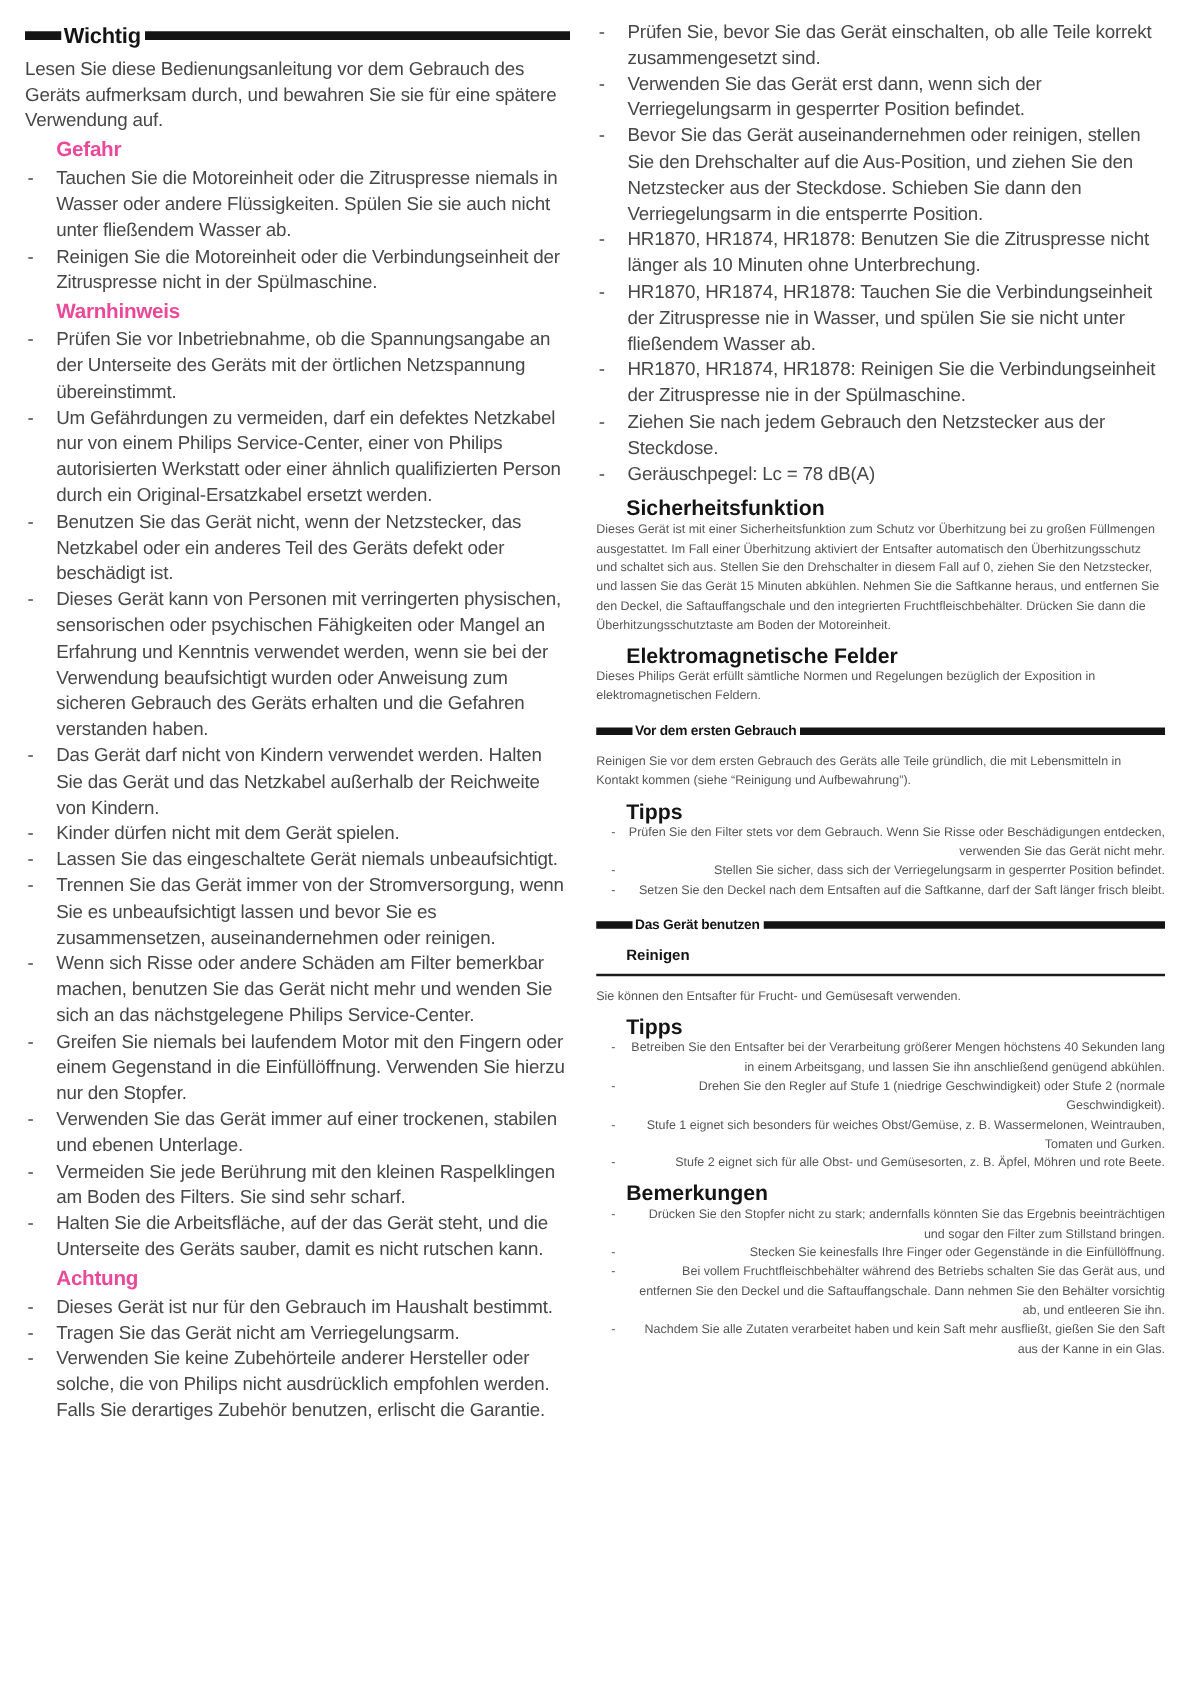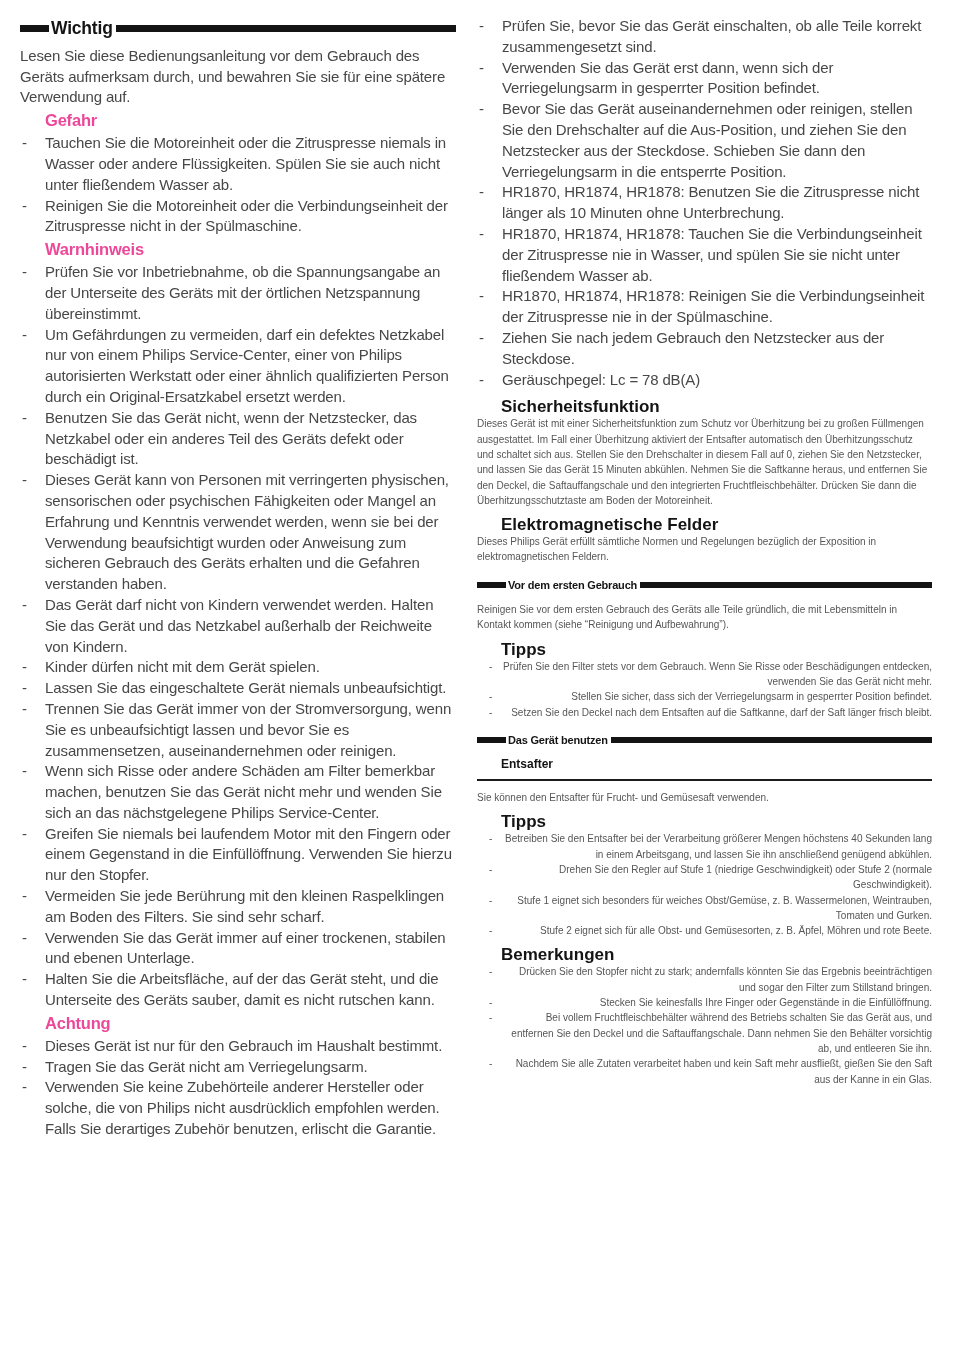--- a/index.html
+++ b/index.html
@@ -137,23 +137,23 @@
         <li><span>Kinder dürfen nicht mit dem Gerät spielen.</span></li>
 
         <li><span>Lassen Sie das eingeschaltete Gerät niemals unbeaufsichtigt.</span></li>
 
         <li><span>Trennen Sie das Gerät immer von der Stromversorgung, wenn Sie es unbeaufsichtigt lassen und bevor Sie es zusammensetzen, auseinandernehmen oder reinigen.</span></li>
 
         <li><span>Wenn sich Risse oder andere Schäden am Filter bemerkbar machen, benutzen Sie das Gerät nicht mehr und wenden Sie sich an das nächstgelegene Philips Service-Center.</span></li>
 
         <li><span>Greifen Sie niemals bei laufendem Motor mit den Fingern oder einem Gegenstand in die Einfüllöffnung. Verwenden Sie hierzu nur den Stopfer.</span></li>
 
+        <li><span>Verwenden Sie das Gerät immer auf einer trockenen, stabilen und ebenen Unterlage.</span></li>
+
         <li><span>Vermeiden Sie jede Berührung mit den kleinen Raspelklingen am Boden des Filters. Sie sind sehr scharf.</span></li>
-
-        <li><span>Verwenden Sie das Gerät immer auf einer trockenen, stabilen und ebenen Unterlage.</span></li>
 
         <li><span>Halten Sie die Arbeitsfläche, auf der das Gerät steht, und die Unterseite des Geräts sauber, damit es nicht rutschen kann.</span></li>
       </ul>
 
     <h2 class="h-sub">Achtung</h2>
     <ul class="blist big">
 
         <li><span>Dieses Gerät ist nur für den Gebrauch im Haushalt bestimmt.</span></li>
 
         <li><span>Tragen Sie das Gerät nicht am Verriegelungsarm.</span></li>
@@ -212,21 +212,21 @@
           <li><span>Setzen Sie den Deckel nach dem Entsaften auf die Saftkanne, darf der Saft länger frisch bleibt.</span></li>
         </ul>
 
       <div class="bar-header sm">
         <span class="bar bar-lead"></span>
         <span class="bar-title">Das Gerät benutzen</span>
         <span class="bar bar-fill"></span>
       </div>
 
       <div class="ruled-head">
-        <h3 class="h-small">Entsafter</h3>
+        <h3 class="h-small">Reinigen</h3>
         <div class="rule"></div>
       </div>
       <p class="sm-body">Sie können den Entsafter für Frucht- und Gemüsesaft verwenden.</p>
 
       <h3 class="h-small">Tipps</h3>
       <ul class="blist sm">
 
           <li><span>Betreiben Sie den Entsafter bei der Verarbeitung größerer Mengen höchstens 40 Sekunden lang in einem Arbeitsgang, und lassen Sie ihn anschließend genügend abkühlen.</span></li>
 
           <li><span>Drehen Sie den Regler auf Stufe 1 (niedrige Geschwindigkeit) oder Stufe 2 (normale Geschwindigkeit).</span></li>

